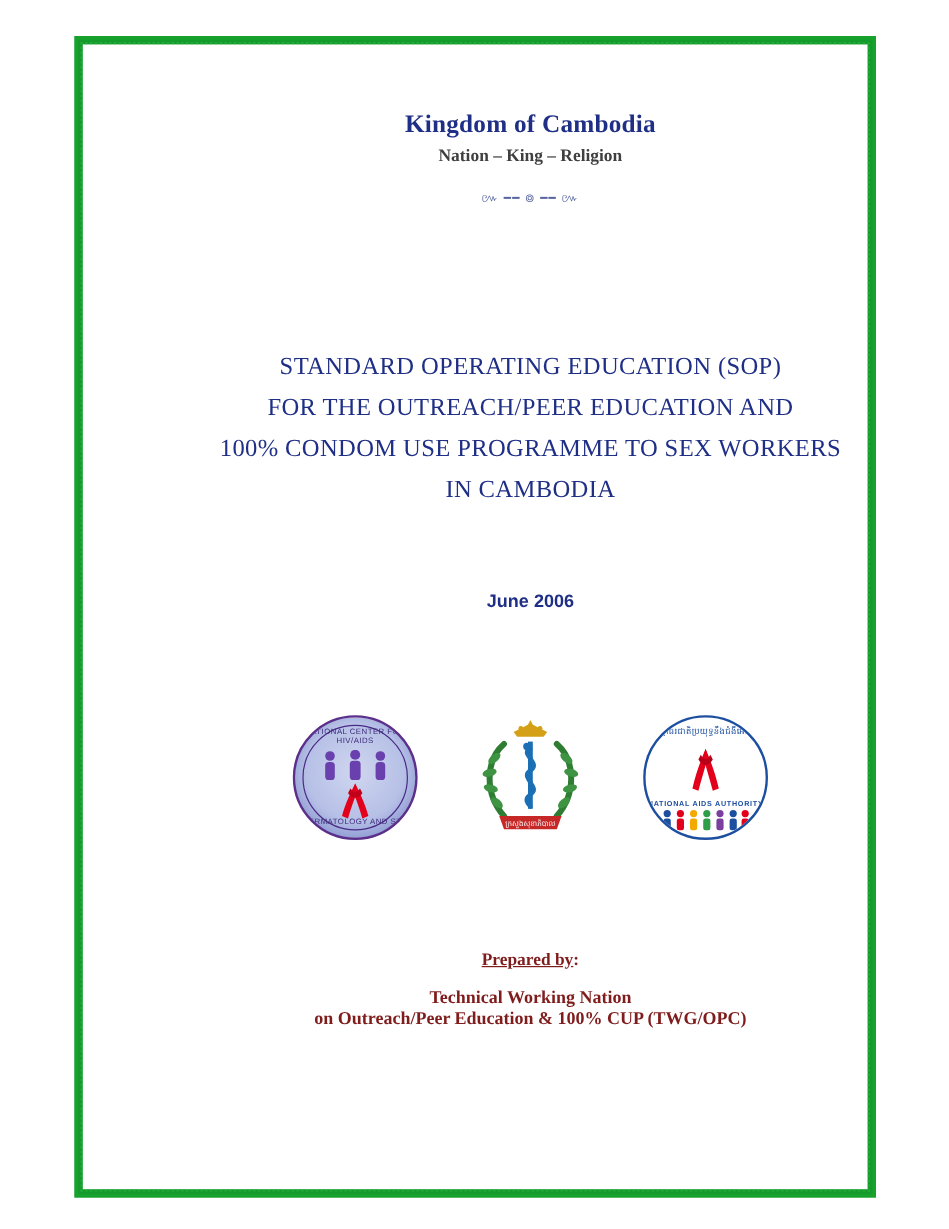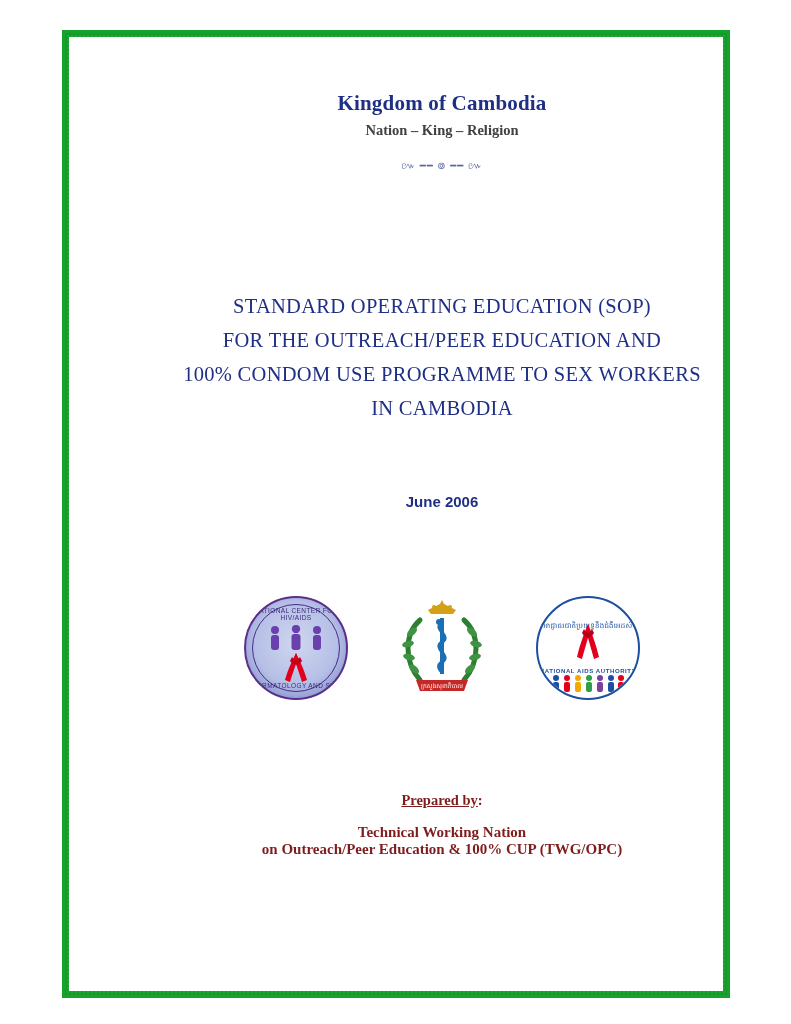--- a/index.html
+++ b/index.html
@@ -187,21 +187,21 @@
     width: 104px;
     height: 104px;
     border-radius: 50%;
     background: #ffffff;
     border: 2px solid #1d4fa0;
     box-sizing: border-box;
     overflow: hidden;
   }
   .logo3 .khmer-arc {
     position: absolute;
-    left: 0; right: 0; top: 23px;
+    left: 0; right: 0; top: 7px;
     text-align: center;
     font-size: 7px;
     color: #1d4fa0;
     letter-spacing: 0.3px;
   }
   .logo3 .naa-arc {
     position: absolute;
     left: 0; right: 0; bottom: 24px;
     text-align: center;
     font-size: 6px;

